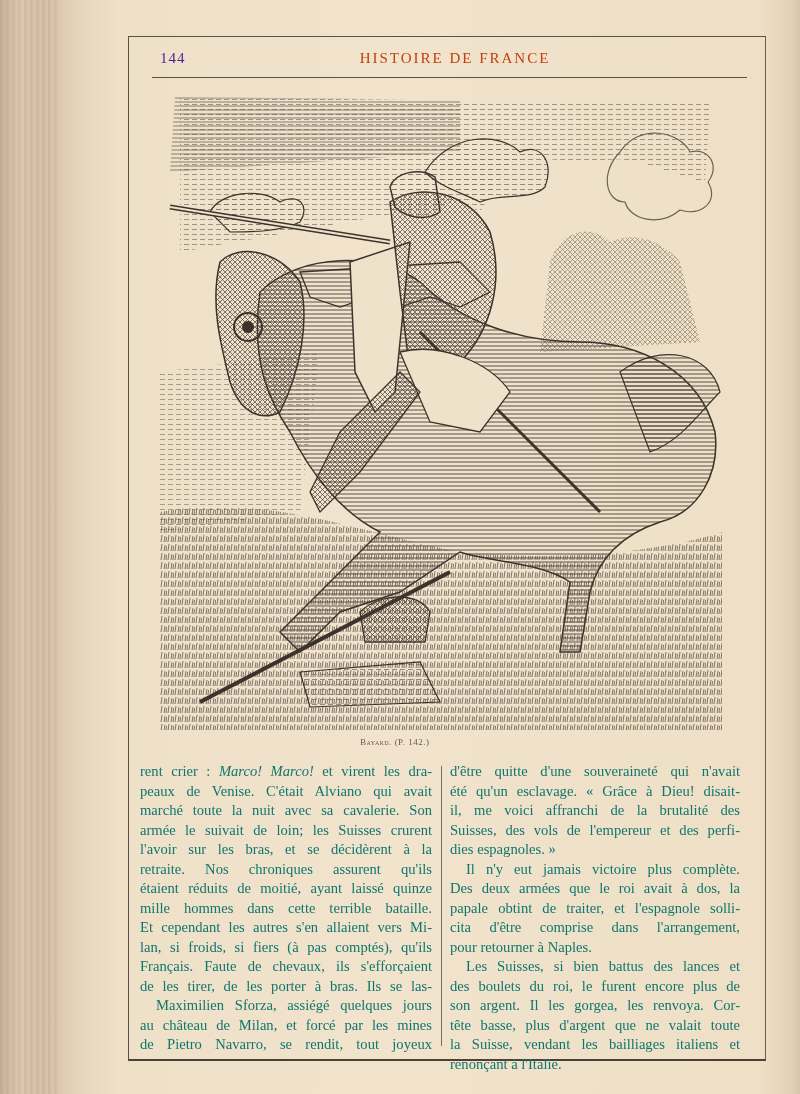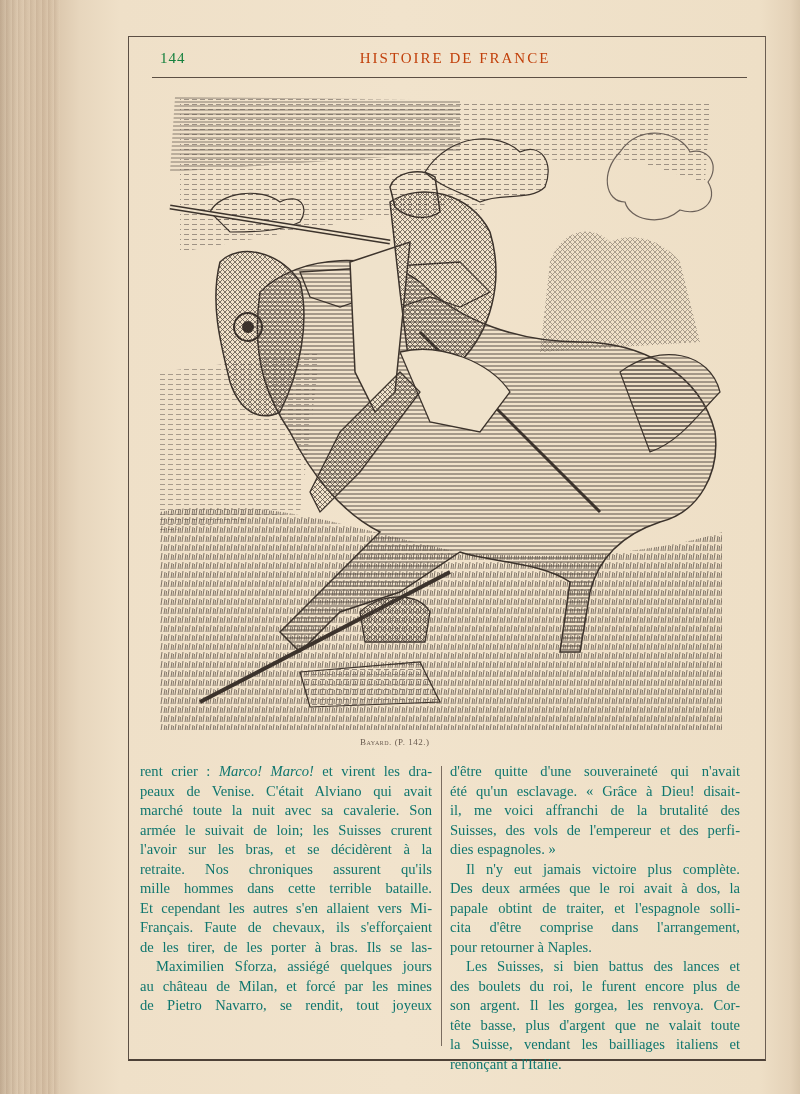--- a/index.html
+++ b/index.html
@@ -16,21 +16,21 @@
   .frame {
     position:absolute; left:128px; top:36px; width:638px; height:1025px;
     border-top:1.5px solid #5c4f44;
     border-left:1.5px solid #5c4f44;
     border-right:1.5px solid #6b5e52;
     border-bottom:2px solid #4d4137;
     box-sizing:border-box;
   }
   .page-number {
     position:absolute; left:160px; top:50px; font-size:15px; letter-spacing:1px;
-    font-family:"Liberation Serif", serif; color:#15803d;
+    font-family:"Liberation Serif", serif; color:#4c1d95;
   }
   .running-title {
     position:absolute; left:310px; top:50px; width:290px; text-align:center;
     font-size:15px; letter-spacing:2px; font-family:"Liberation Serif", serif; color:#c2410c;
   }
   .header-rule {
     position:absolute; left:152px; top:77px; width:595px; height:0;
     border-top:1.3px solid #5c4f44;
   }
   .illustration {
@@ -133,22 +133,24 @@
   <span>(P. 142.)</span>
 </div>
 
 <div class="column col-left">
   <span class="line"><span>rent crier : </span><em>Marco! Marco!</em><span> et virent les dra-</span></span>
   <span class="line">peaux de Venise. C'était Alviano qui avait</span>
   <span class="line">marché toute la nuit avec sa cavalerie. Son</span>
   <span class="line">armée le suivait de loin; les Suisses crurent</span>
   <span class="line">l'avoir sur les bras, et se décidèrent à la</span>
   <span class="line">retraite. Nos chroniques assurent qu'ils</span>
+  <span class="line">étaient réduits de moitié, ayant laissé quinze</span>
   <span class="line">mille hommes dans cette terrible bataille.</span>
   <span class="line">Et cependant les autres s'en allaient vers Mi-</span>
+  <span class="line">lan, si froids, si fiers (à pas comptés), qu'ils</span>
   <span class="line">Français. Faute de chevaux, ils s'efforçaient</span>
   <span class="line">de les tirer, de les porter à bras. Ils se las-</span>
   <span class="line" style="padding-left:16px;">Maximilien Sforza, assiégé quelques jours</span>
   <span class="line">au château de Milan, et forcé par les mines</span>
   <span class="line">de Pietro Navarro, se rendit, tout joyeux</span>
 </div>
 
 <div class="column-divider"></div>
 
 <div class="column col-right">

